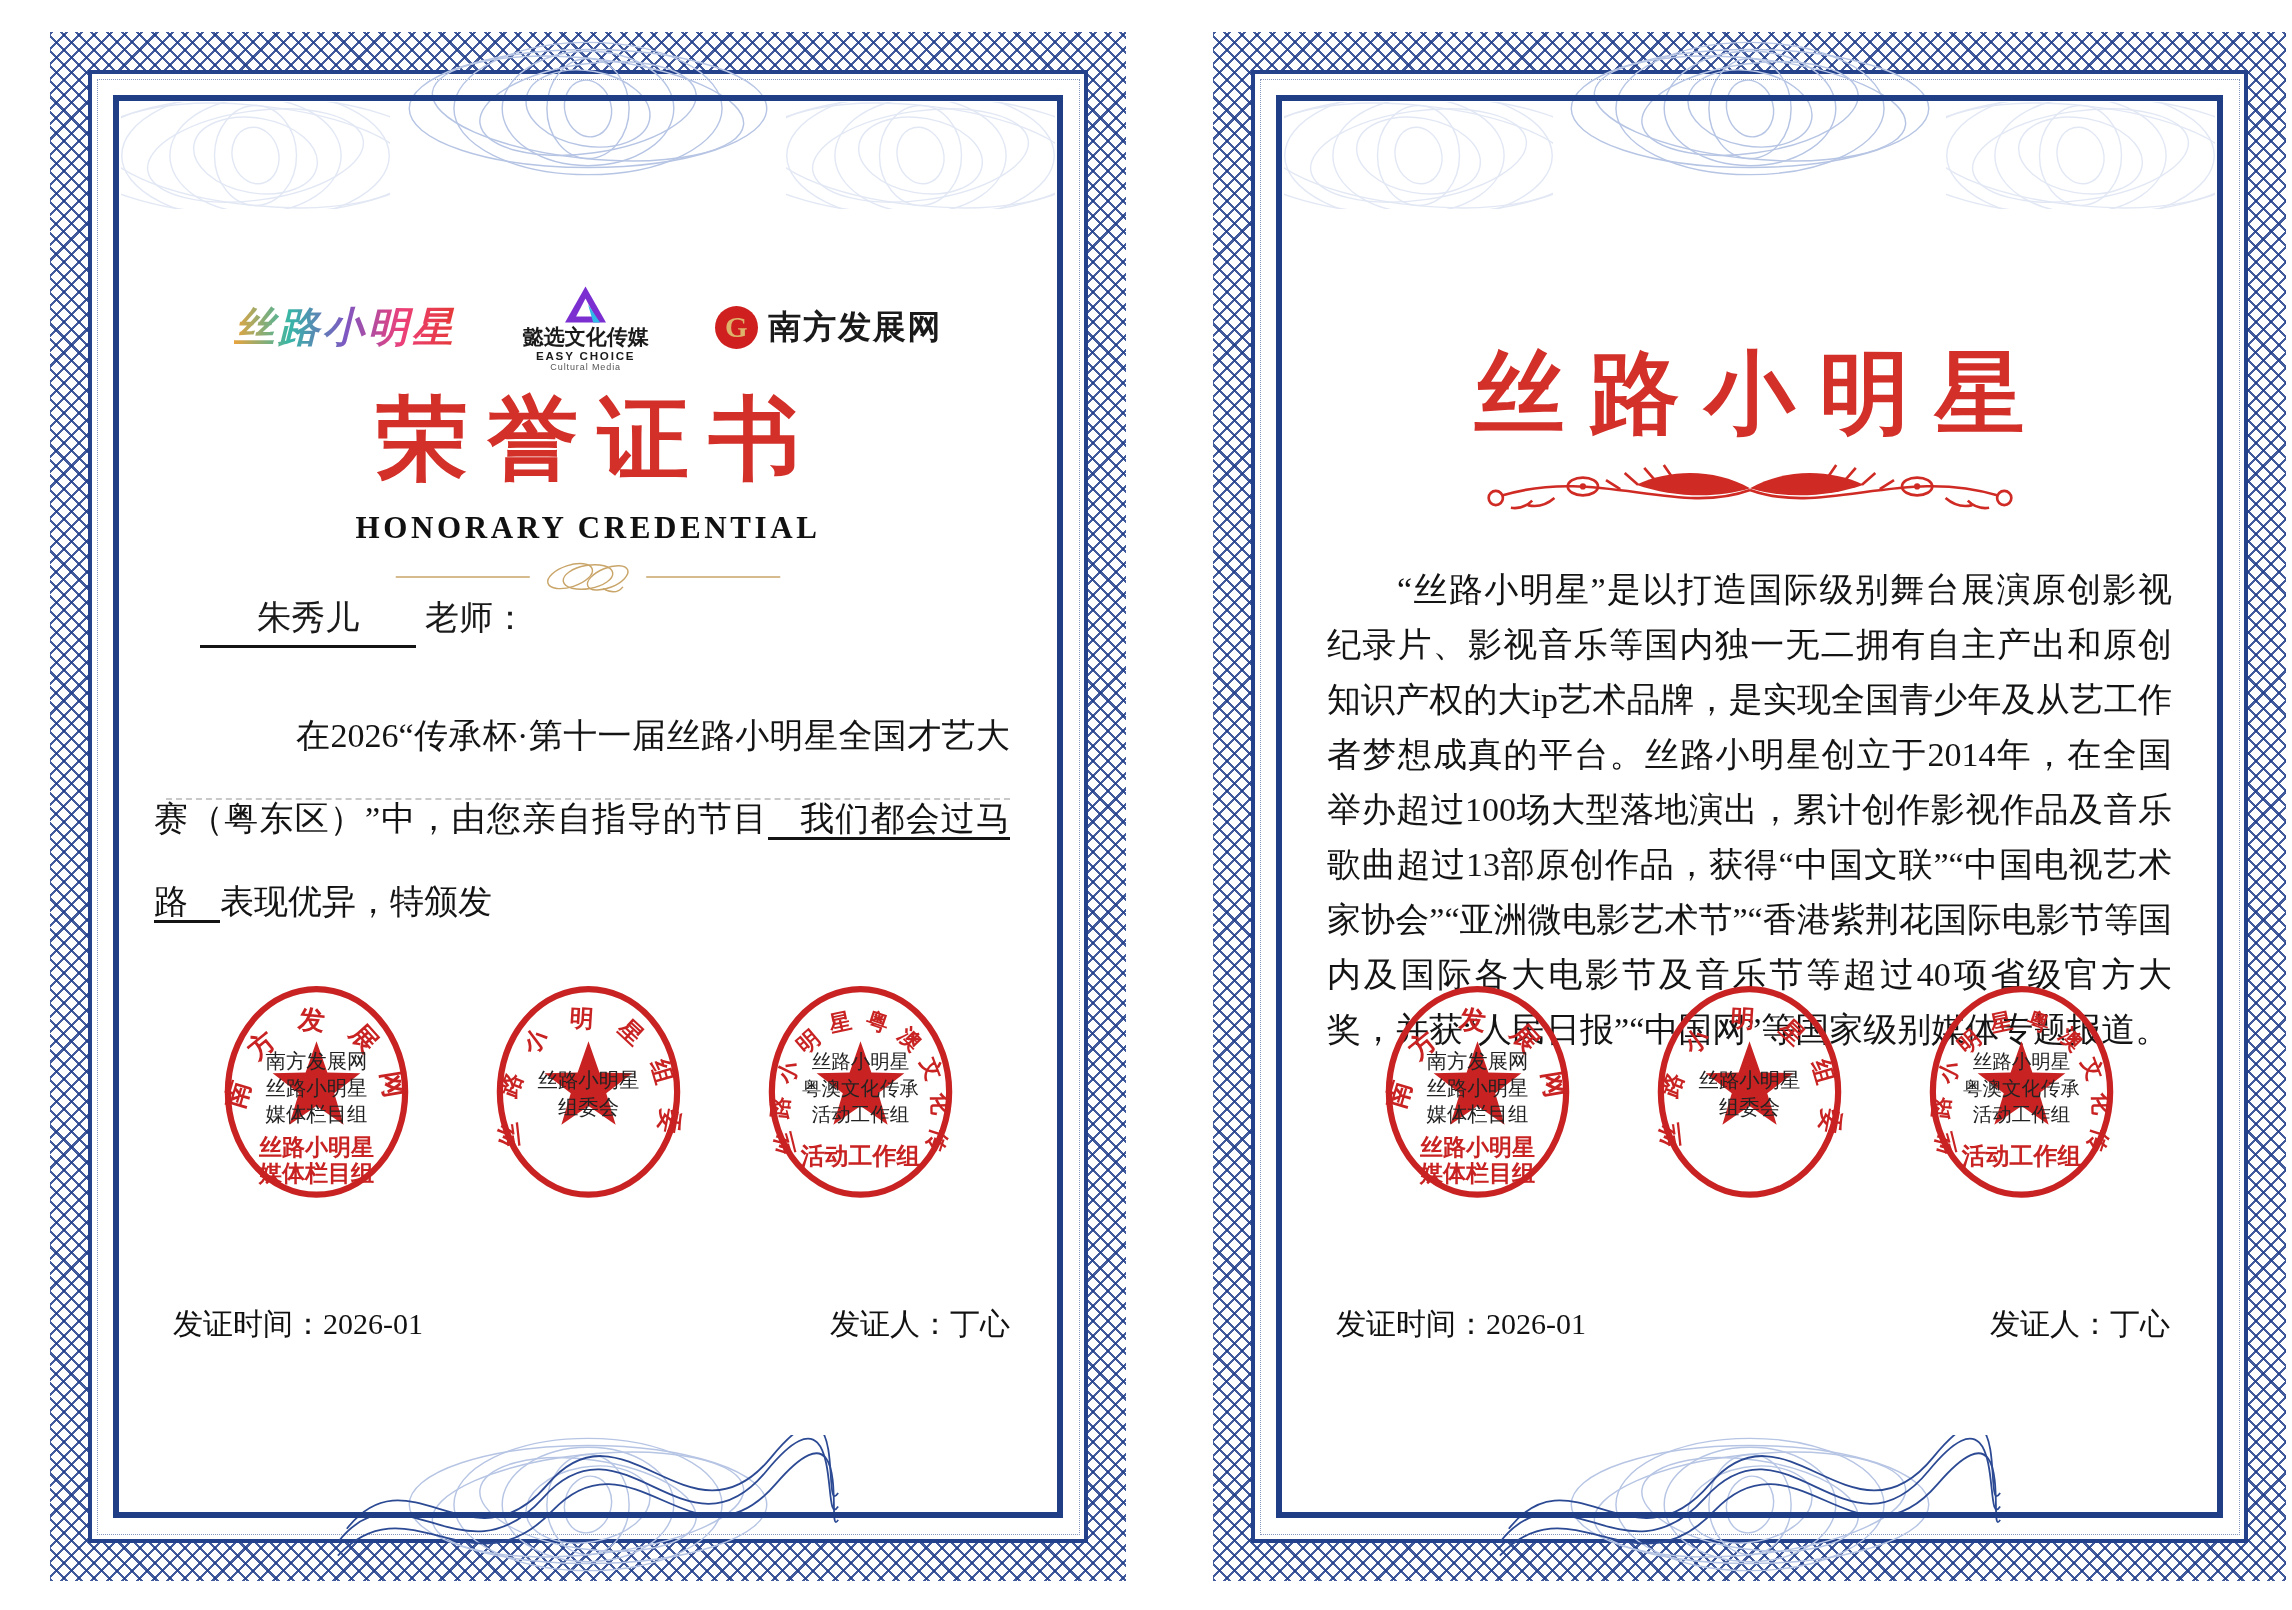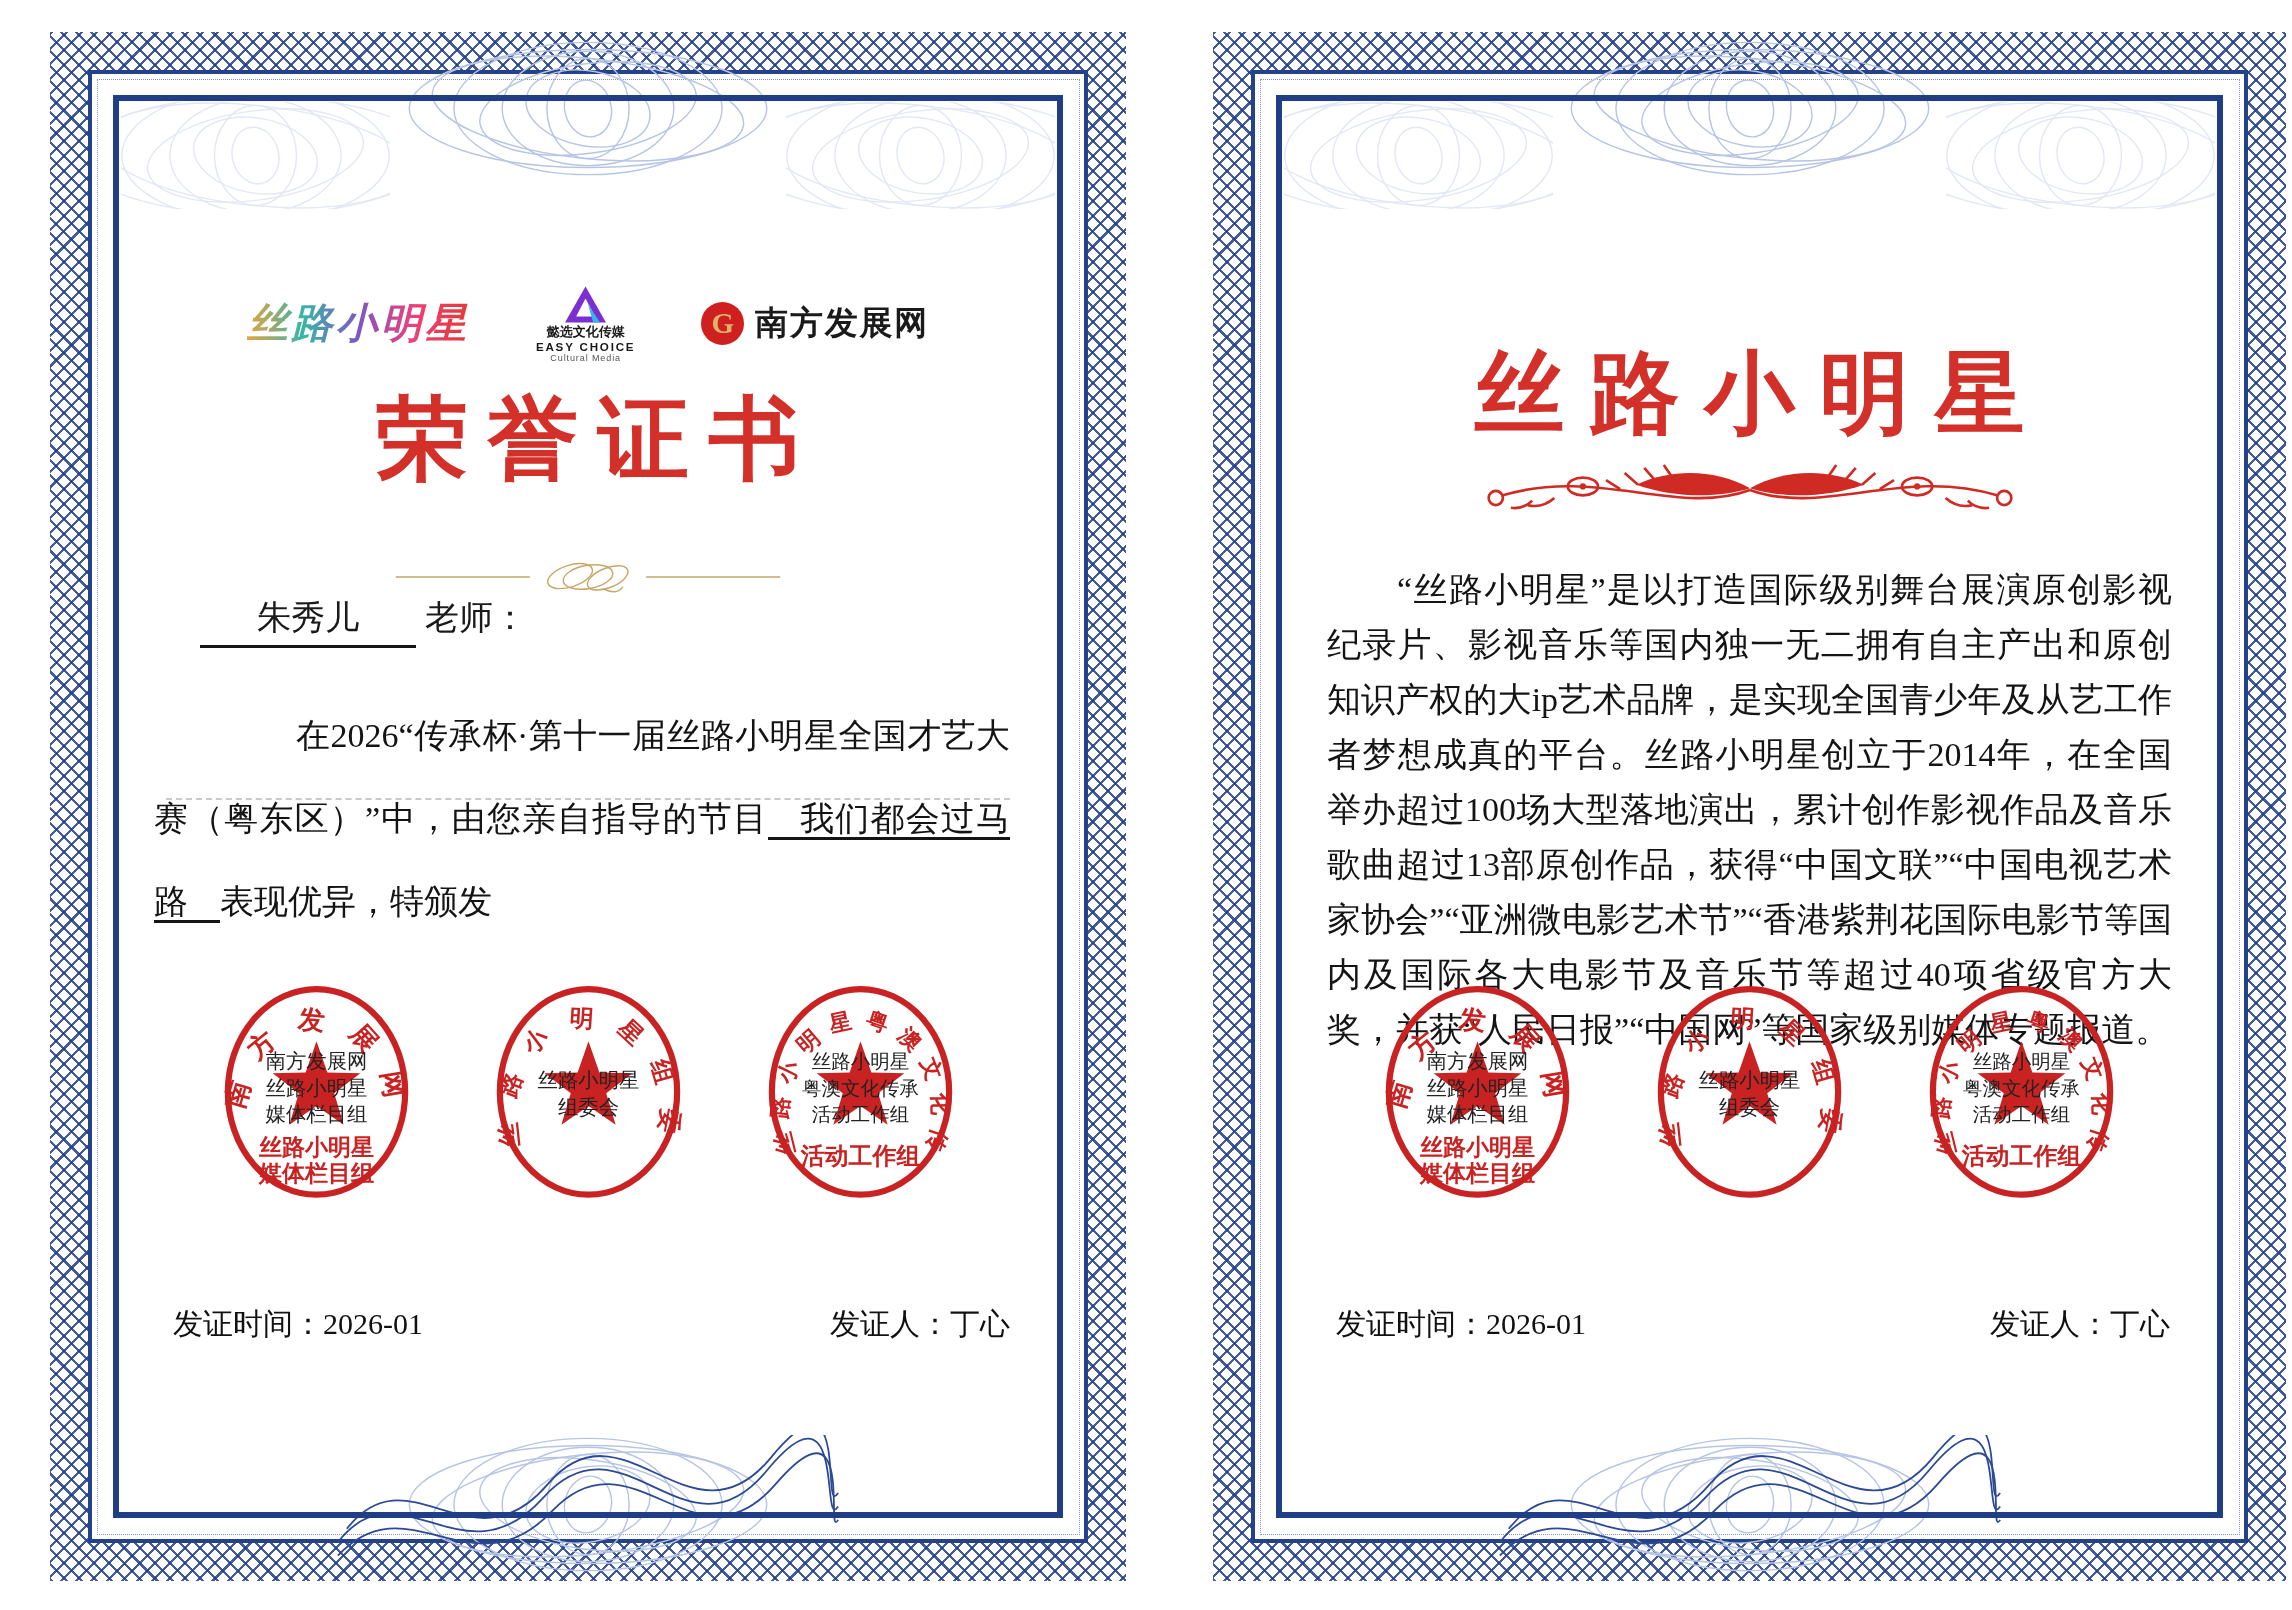--- a/index.html
+++ b/index.html
@@ -26,21 +26,21 @@
   .deco.bottomflip{transform:translateX(-50%) scaleY(-1);}
   .corner-mesh{position:absolute;z-index:1;opacity:.4;}
   
   .logo-row{position:absolute;top:177px;left:0;right:0;display:flex;justify-content:center;align-items:center;gap:66px;}
   .logo-silk{
     font-size:41px;font-weight:700;font-style:italic;letter-spacing:3.6px;
     background:linear-gradient(90deg,#e8a33d,#37b6a7,#7e57c2,#ec407a,#e53935);
     -webkit-background-clip:text;background-clip:text;color:transparent;
   }
   .logo-easy{display:flex;flex-direction:column;align-items:center;line-height:1.12;}
-  .logo-easy .cn{font-size:13px;font-weight:700;font-family:"Liberation Sans",sans-serif;}
+  .logo-easy .cn{font-size:21px;font-weight:700;font-family:"Liberation Sans",sans-serif;}
   .logo-easy .en{font-size:11.6px;font-weight:700;letter-spacing:1.8px;font-family:"Liberation Sans",sans-serif;text-align:right;}
   .logo-easy .sub{font-size:9px;color:#555;letter-spacing:0.9px;font-family:"Liberation Sans",sans-serif;}
   .logo-south{display:flex;align-items:center;gap:10.7px;}
   .g-badge{width:43px;height:43px;border-radius:50%;background:#cf1f1f;display:flex;align-items:center;justify-content:center;
     color:#ddb26a;font-size:29px;font-weight:900;}
   .logo-south .nm{font-size:33px;font-weight:900;letter-spacing:1.8px;}
   .cert-title{position:absolute;top:271px;left:0;right:0;text-align:center;
     font-size:91px;font-weight:900;color:#d3302a;letter-spacing:19.7px;text-indent:19.7px;}
   .cert-subtitle{position:absolute;top:403px;left:0;right:0;text-align:center;
     font-size:31px;font-weight:700;letter-spacing:3.6px;color:#111;}
@@ -142,20 +142,21 @@
         <span class="en">EASY CHOICE</span>
         <span class="sub">Cultural Media</span>
       </span>
       <span class="logo-south">
         <span class="g-badge">G</span>
         <span class="nm">南方发展网</span>
       </span>
     </div>
 
     <div class="cert-title">荣誉证书</div>
+    <div class="cert-subtitle">HONORARY CREDENTIAL</div>
 
     <svg class="gold-flourish" width="385" height="38" viewBox="0 0 430 42">
       <g stroke="#c9a569" fill="none" stroke-width="1.6">
         <line x1="0" y1="21" x2="150" y2="21"></line>
           <line x1="280" y1="21" x2="430" y2="21"></line>
         <ellipse cx="195" cy="20" rx="26" ry="12" transform="rotate(-18 195 20)"></ellipse>
         <ellipse cx="215" cy="21" rx="28" ry="13" transform="rotate(-10 215 21)"></ellipse>
         <ellipse cx="237" cy="22" rx="24" ry="11" transform="rotate(-22 237 22)"></ellipse>
         <path d="M232 34 q14 8 22 -2"></path>
       </g>

